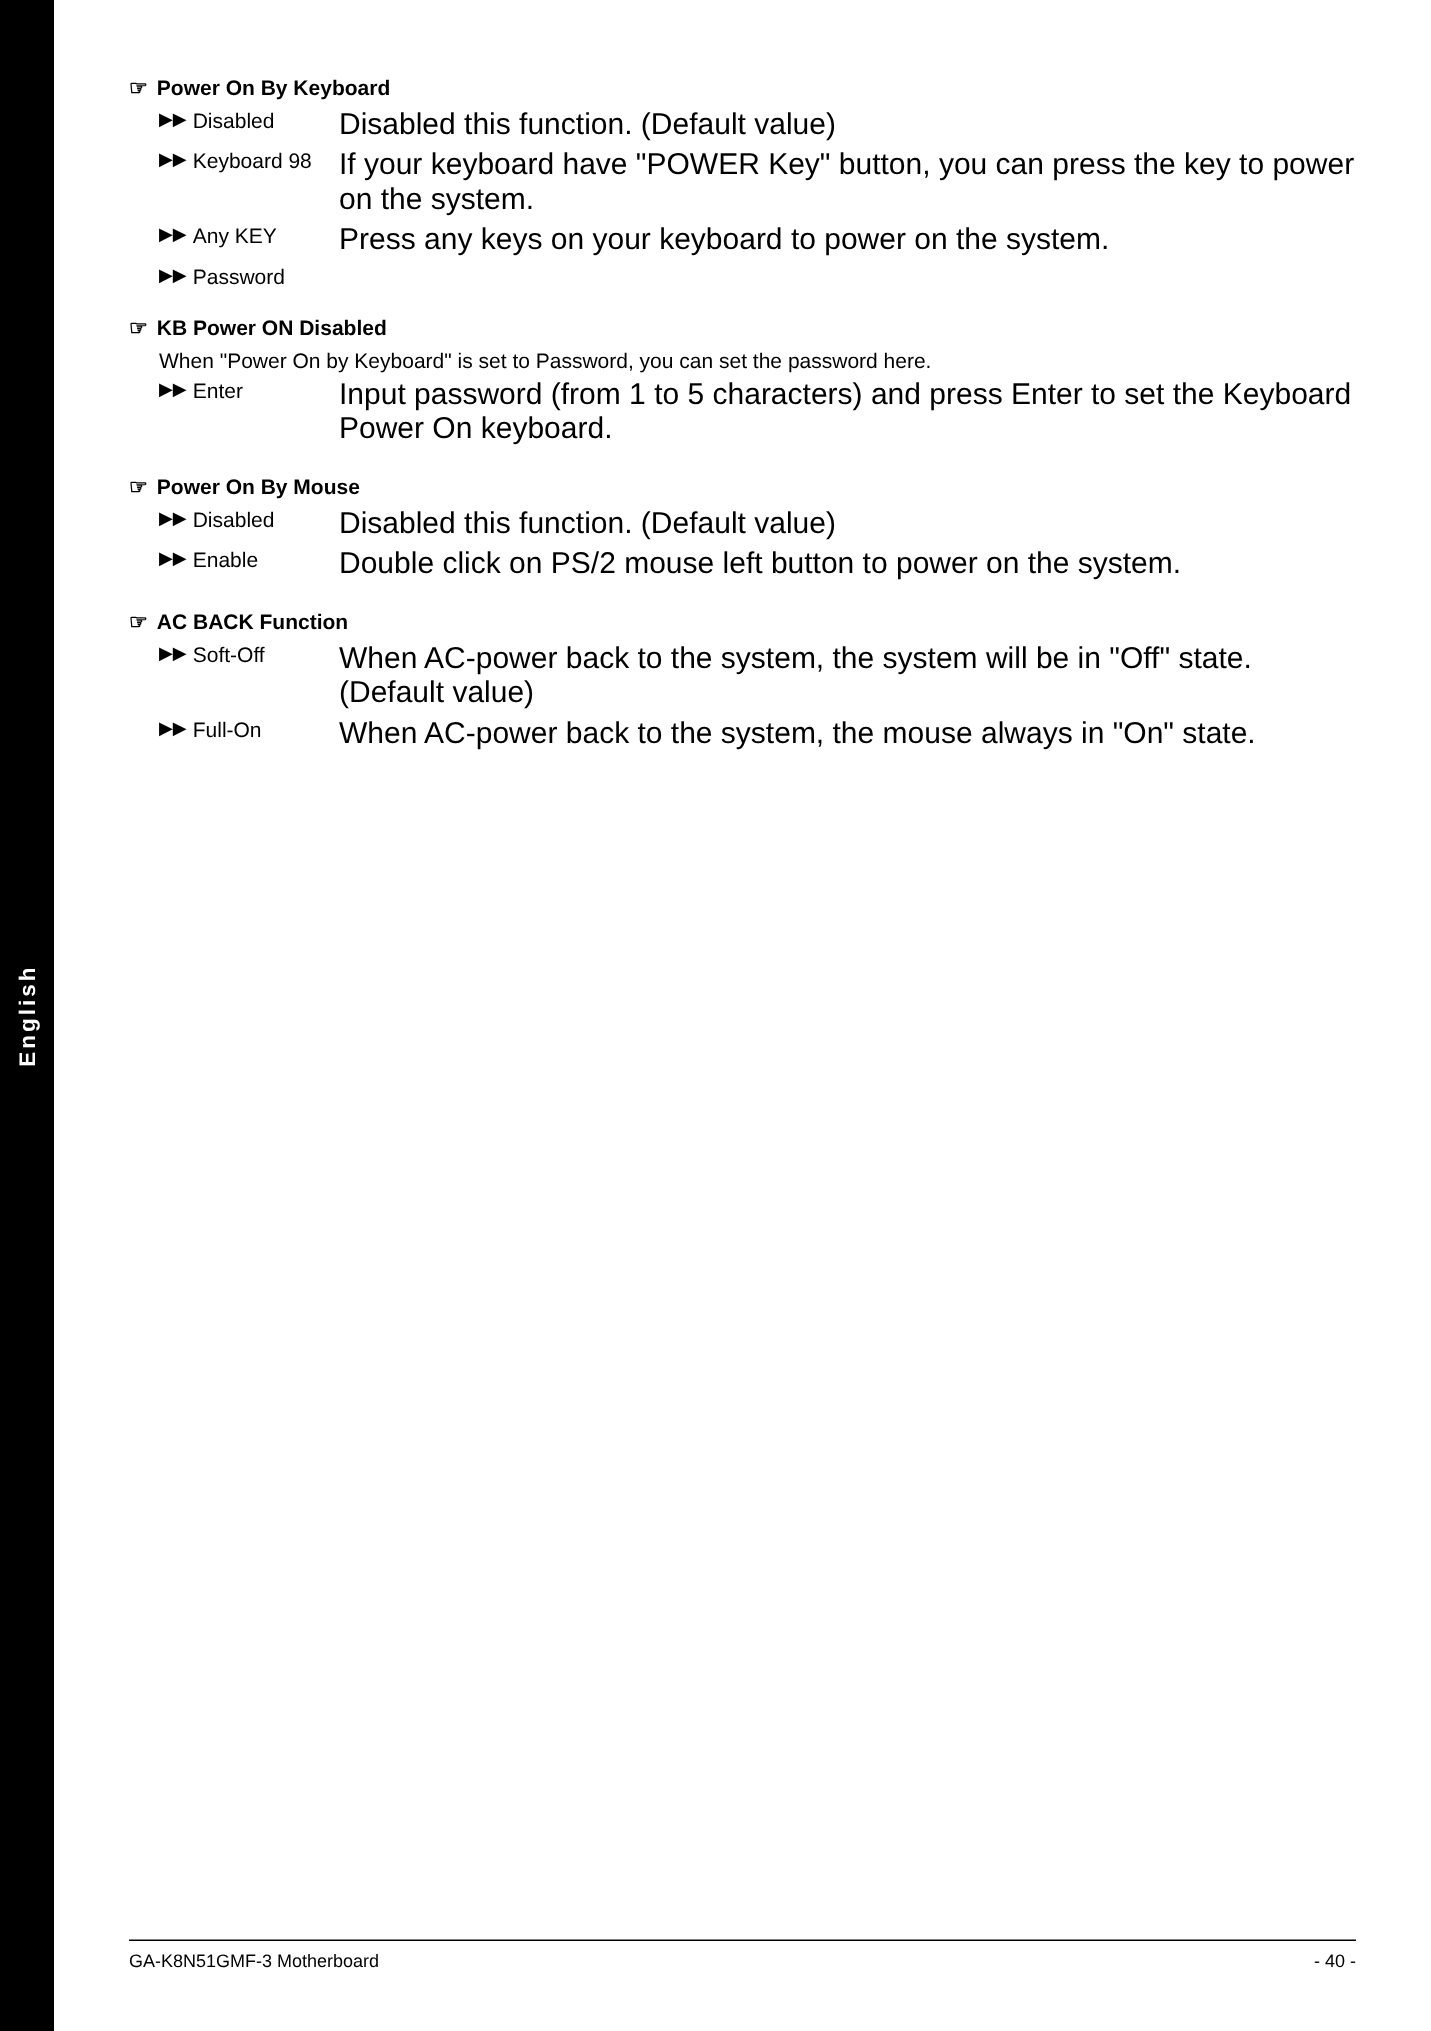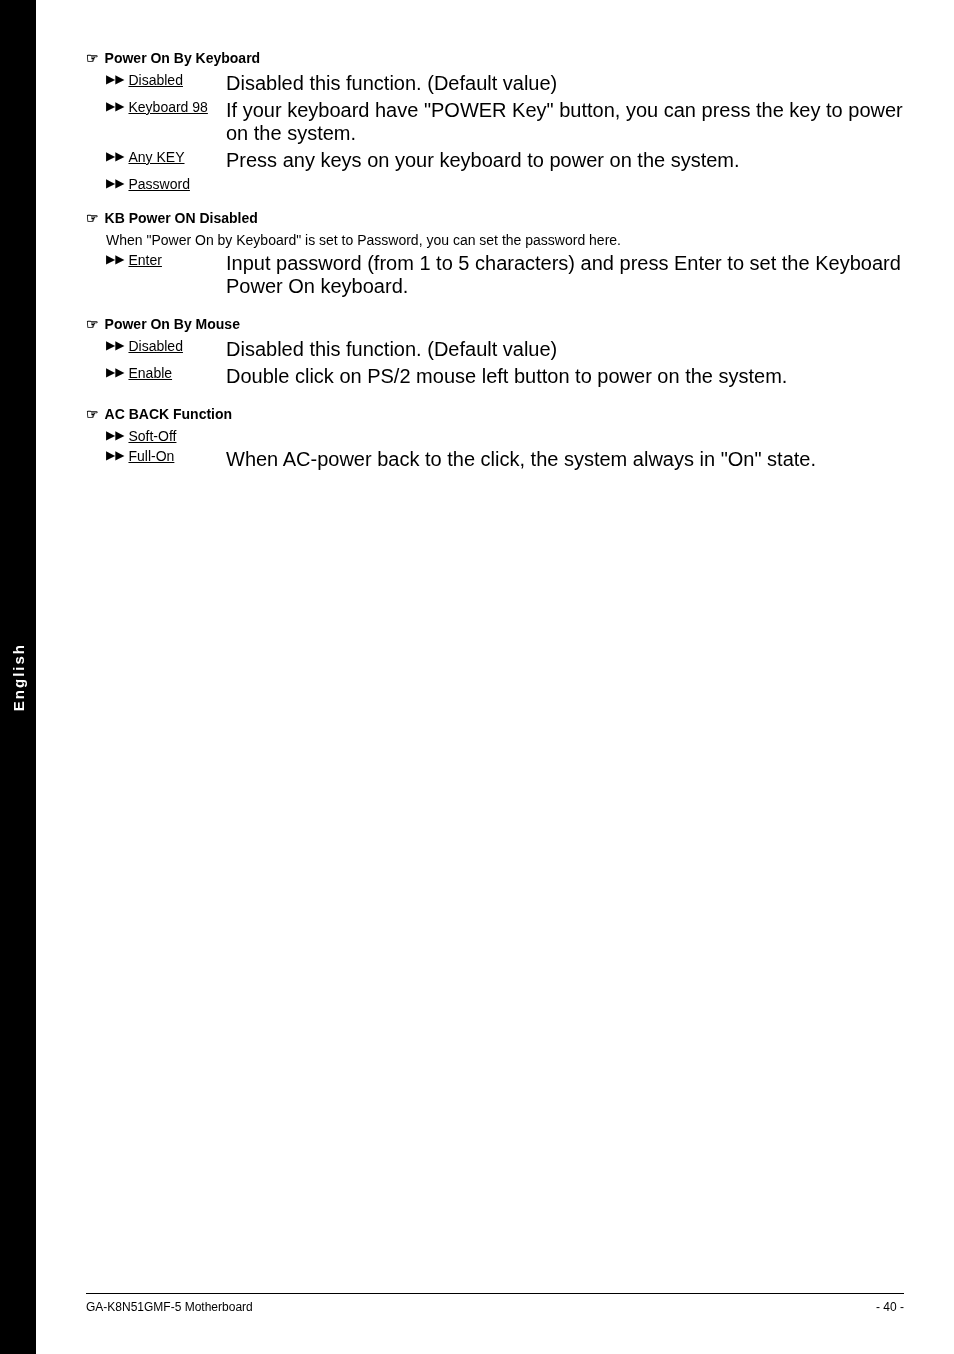--- a/index.html
+++ b/index.html
@@ -95,21 +95,20 @@
     }
 
     .arrow-icon {
       font-size: 12px;
       margin-right: 2px;
       flex-shrink: 0;
     }
 
     .option-name {
       font-size: 14px;
-      text-decoration: underline;
     }
 
     .option-desc {
       font-size: 20px;
       flex: 1;
     }
 
     
     .option-desc-block {
       display: flex;
@@ -240,31 +239,35 @@
         <div class="section-title">
           <span class="cursor-icon">☞</span>
           <span>AC BACK Function</span>
         </div>
 
         <div class="option-row">
           <div class="option-key">
             <span class="arrow-icon">▶▶</span>
             <span class="option-name">Soft-Off</span>
           </div>
+          <div class="option-desc option-desc-block">
+            <span>When AC-power back to the system, the system will be in "Off" state.</span>
+            <span>(Default value)</span>
+          </div>
         </div>
 
         <div class="option-row">
           <div class="option-key">
             <span class="arrow-icon">▶▶</span>
             <span class="option-name">Full-On</span>
           </div>
-          <div class="option-desc">When AC-power back to the click, the system always in "On" state.</div>
+          <div class="option-desc">When AC-power back to the system, the mouse always in "On" state.</div>
         </div>
       </div>
 
     </div>
 
     <div class="footer">
-      <span class="footer-left">GA-K8N51GMF-5 Motherboard</span>
+      <span class="footer-left">GA-K8N51GMF-3 Motherboard</span>
       <span class="footer-right">- 40 -</span>
     </div>
   </div>
 </div>
 
 </body></html>

